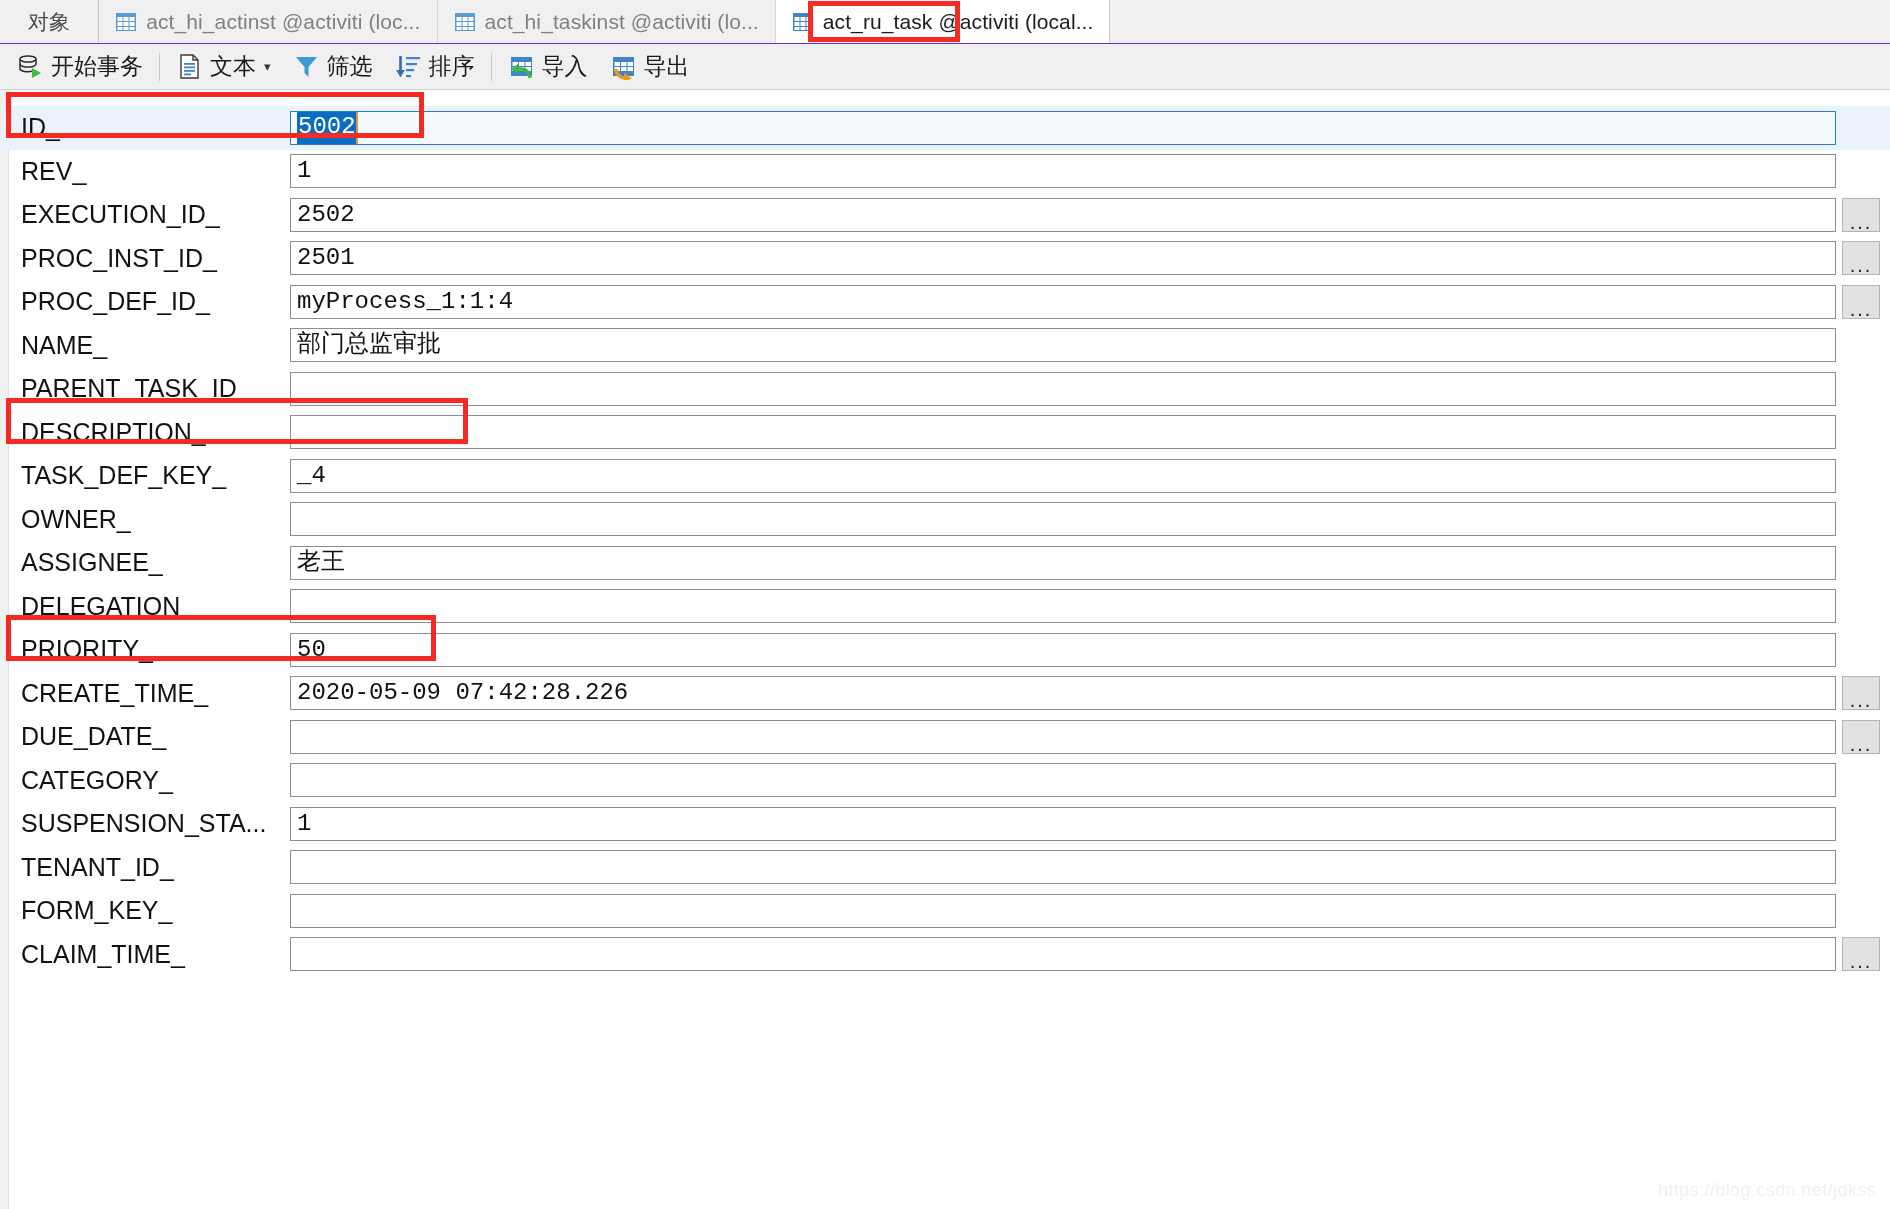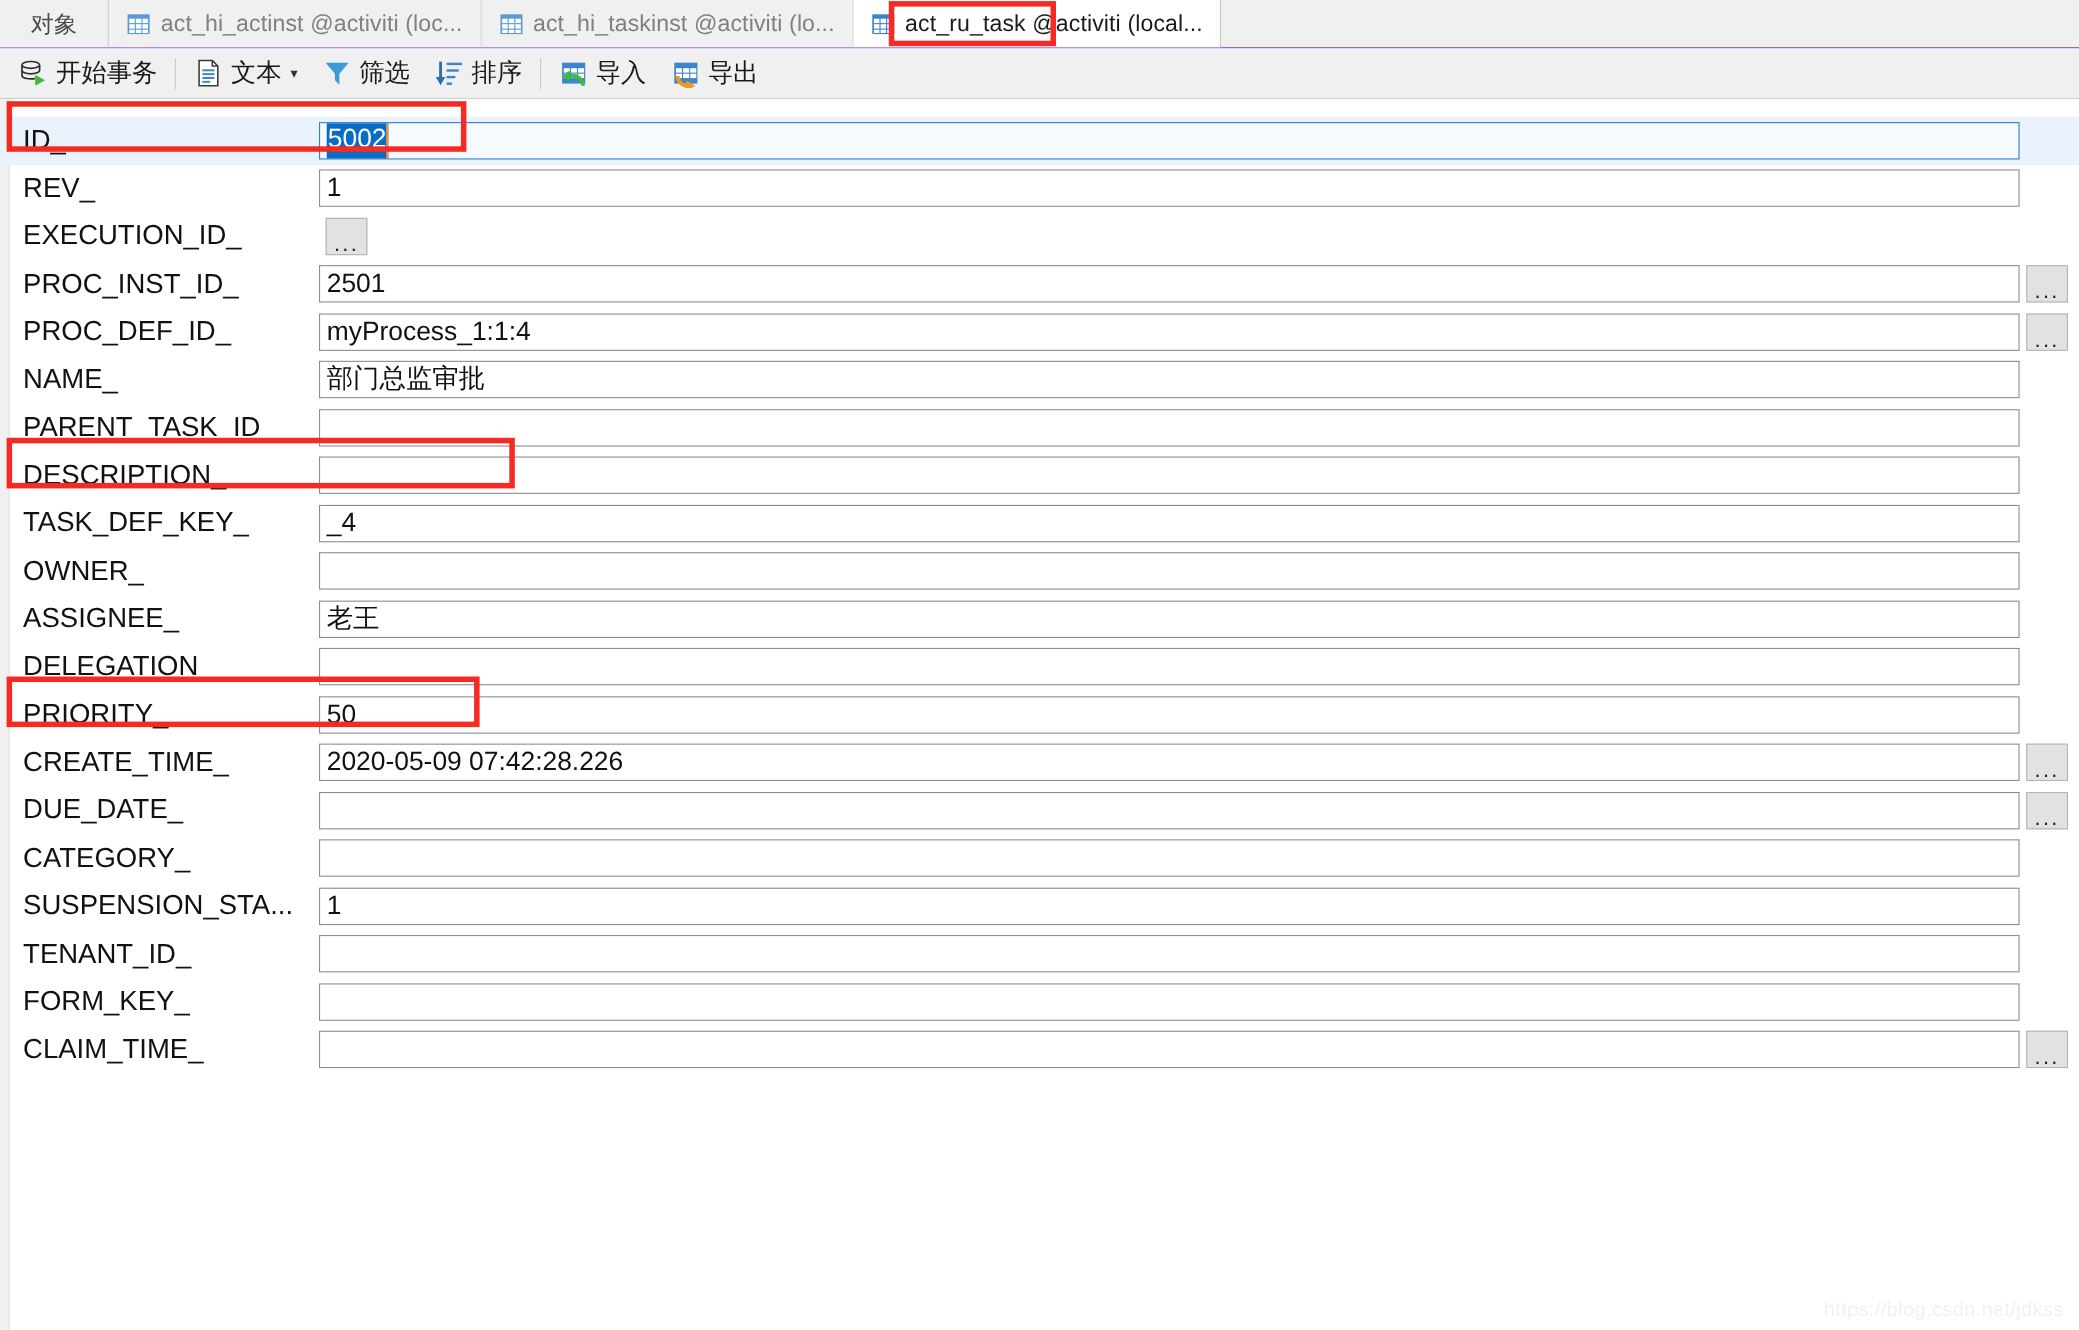--- a/index.html
+++ b/index.html
@@ -101,21 +101,21 @@
     overflow: hidden;
   }
   .row .fieldwrap { flex: 1 1 auto; display: flex; align-items: center; height: 100%; padding-right: 10px; }
   .fld {
     flex: 1 1 auto;
     height: 34px;
     border: 1px solid #8d8d8d;
     background: #ffffff;
     font-size: 24px;
     color: #111111;
-    font-family: Liberation Sans, sans-serif;
+    font-family: Liberation Mono, monospace;
     padding: 0 3px 0 6px;
     line-height: 32px;
     white-space: nowrap;
     overflow: hidden;
     display: flex; align-items: center;
   }
   .row.focused .fld {
     border: 1px solid #2a7fd4;
     background: #f5faff;
   }
@@ -334,20 +334,21 @@
         <div class="row">
           <div class="lbl">REV_</div>
           <div class="fieldwrap">
             <div class="fld">1</div>
             <div class="dotsspacer"></div>
           </div>
         </div>
         <div class="row">
           <div class="lbl">EXECUTION_ID_</div>
           <div class="fieldwrap">
+            <div class="fld">2502</div>
             <div class="dotsbtn">...</div>
           </div>
         </div>
         <div class="row">
           <div class="lbl">PROC_INST_ID_</div>
           <div class="fieldwrap">
             <div class="fld">2501</div>
             <div class="dotsbtn">...</div>
           </div>
         </div>

